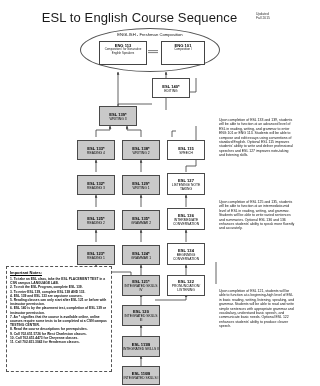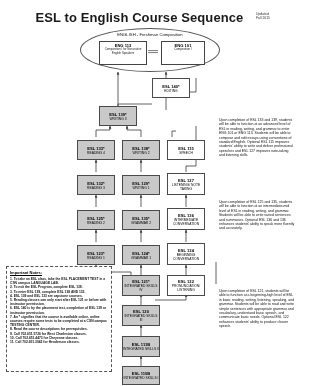--- a/index.html
+++ b/index.html
@@ -6,21 +6,21 @@
   body{
     width:298px;height:386px;position:relative;overflow:hidden;
     font-family:"Liberation Sans","DejaVu Sans",sans-serif;
     color:#000;
   }
   .canvas{position:absolute;left:0;top:0;width:298px;height:386px;}
 
   
   #page-title{
     position:absolute;left:32px;top:10px;width:215px;
-    text-align:center;font-size:13px;font-weight:700;letter-spacing:.1px;
+    text-align:center;font-size:13px;font-weight:400;letter-spacing:.1px;
     color:#1a1a1a;
   }
   #updated-stamp{
     position:absolute;left:256px;top:12px;width:40px;
     font-size:3.4px;line-height:4.4px;color:#333;text-align:left;
   }
 
   
   #eng-group{
     position:absolute;left:80px;top:28px;width:138px;height:42px;

